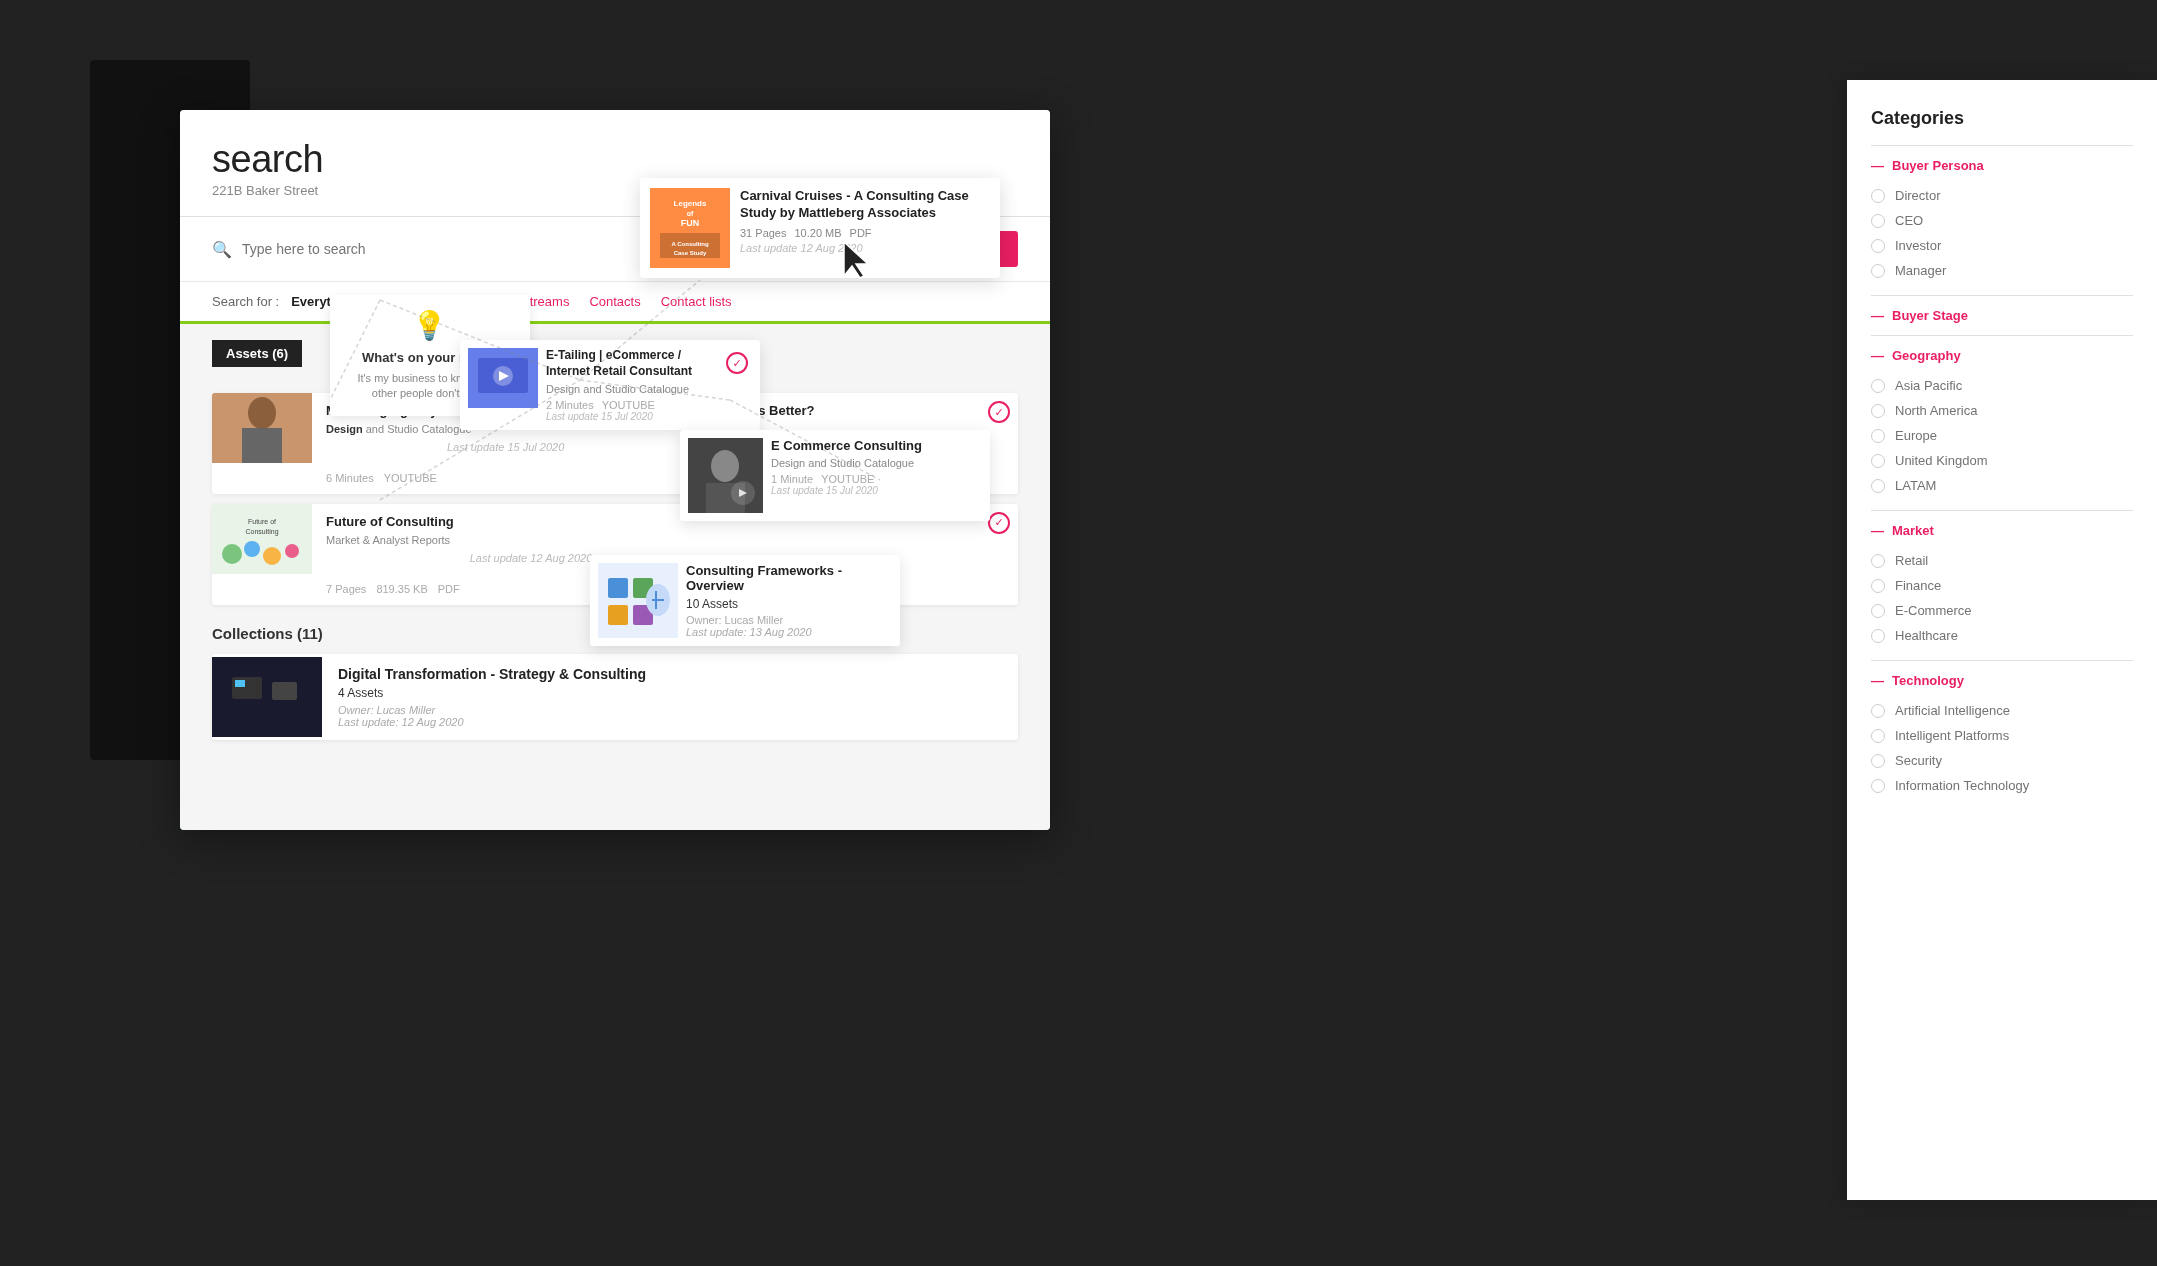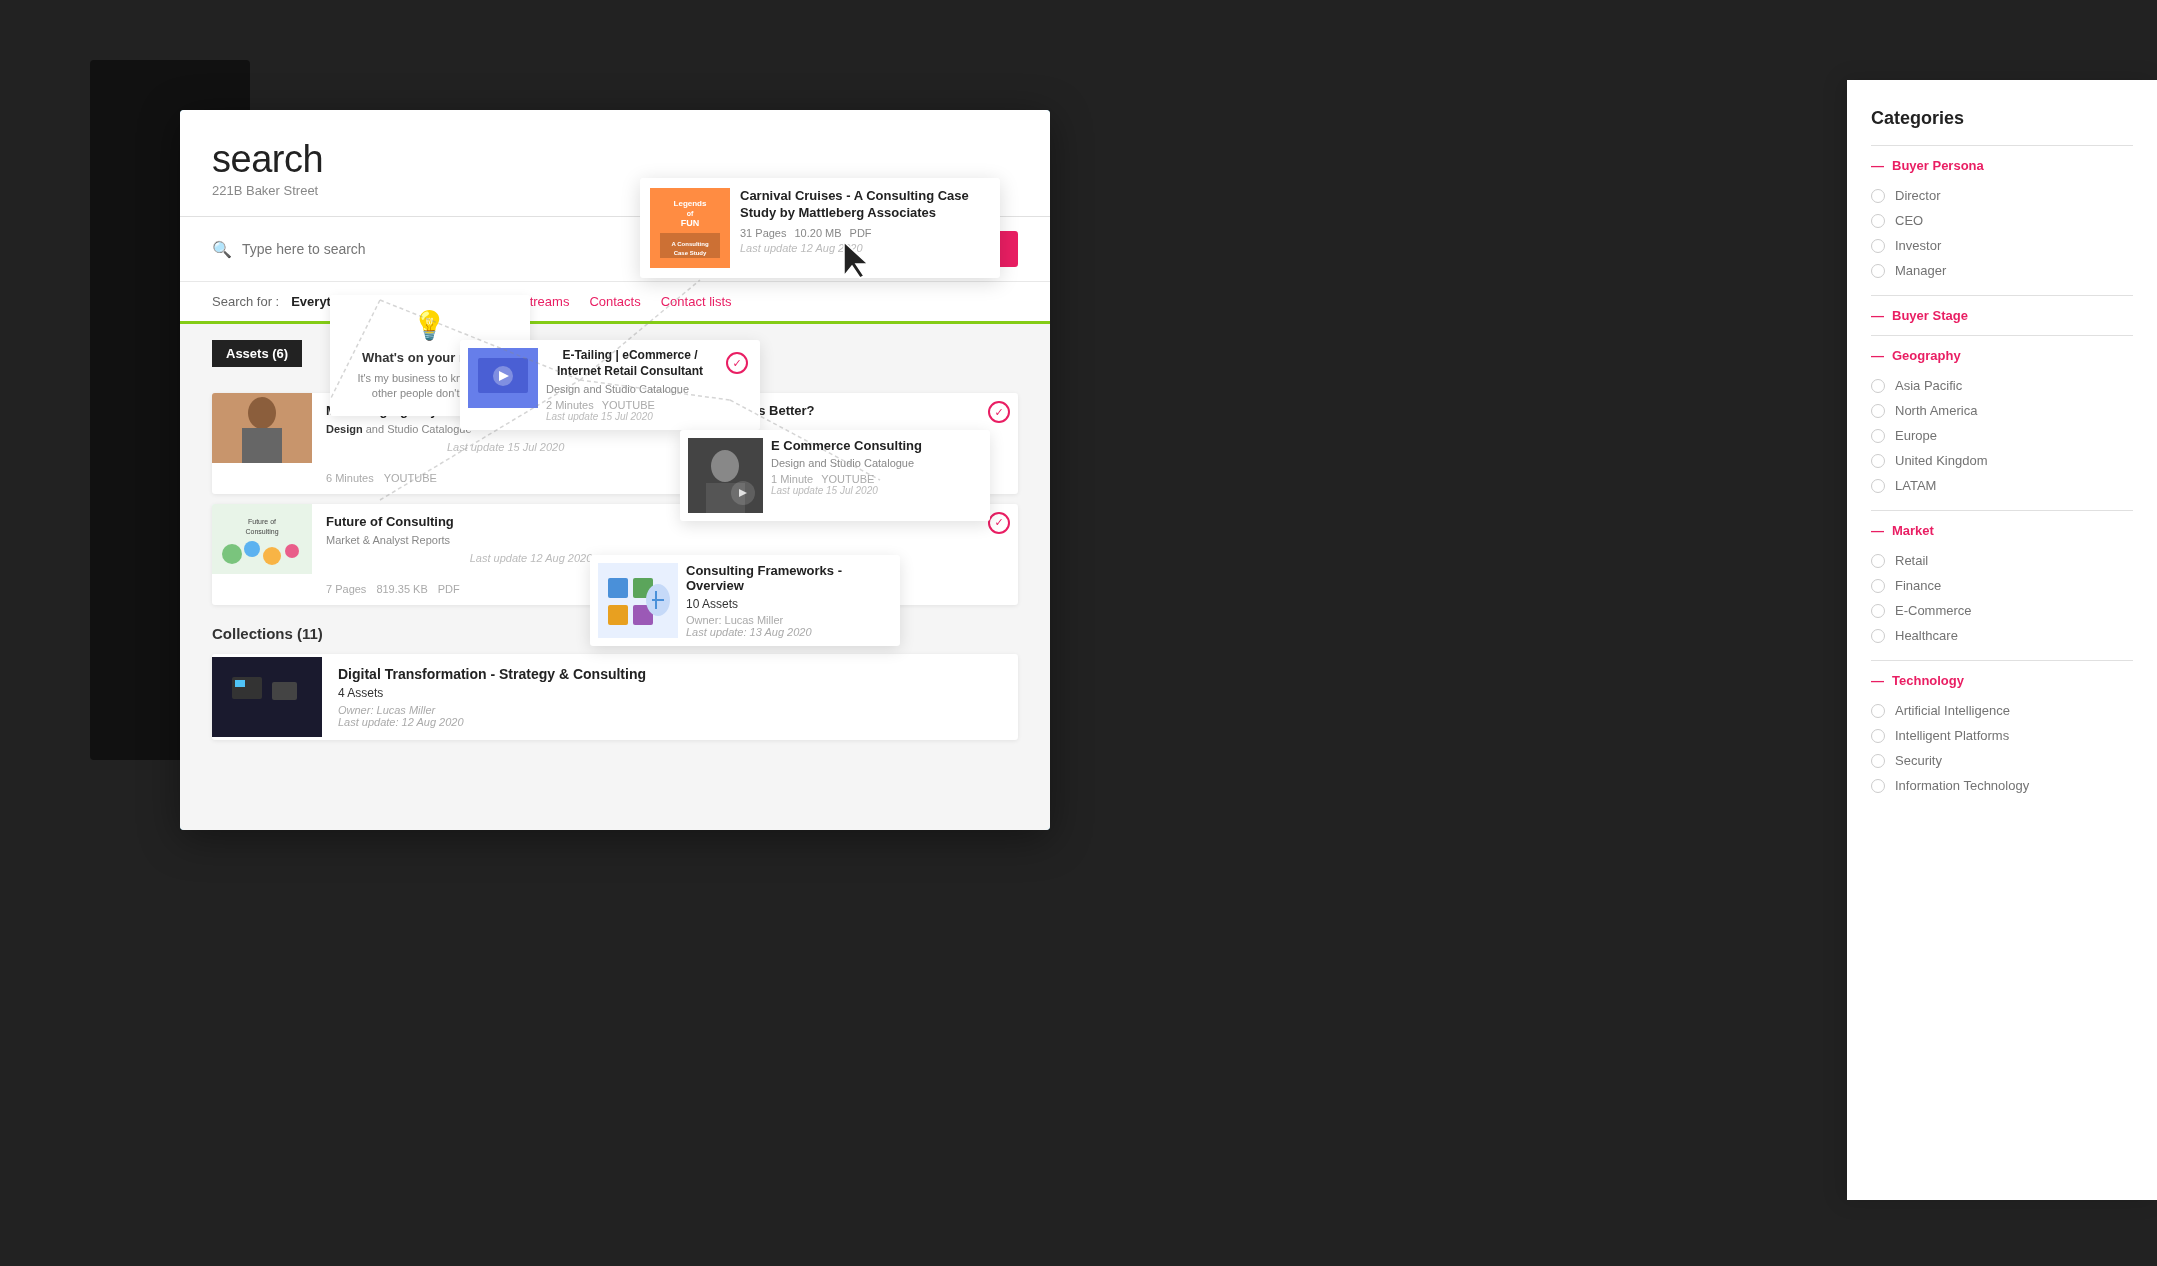--- a/index.html
+++ b/index.html
@@ -729,21 +729,21 @@
 <div class="etailing-card">
   <div class="etailing-thumb">
     <svg width="70" height="60" viewBox="0 0 70 60" xmlns="http://www.w3.org/2000/svg">
       <rect width="70" height="60" fill="#667eea"></rect>
       <rect x="10" y="10" width="50" height="35" rx="2" fill="#4a5fd4"></rect>
       <circle cx="35" cy="28" r="10" fill="rgba(255,255,255,0.3)"></circle>
       <polygon points="31,23 31,33 41,28" fill="white"></polygon>
     </svg>
   </div>
   <div>
-    <div style="font-size:12px;font-weight:600;color:#222;line-height:1.3;margin-bottom:4px;text-align:center;">E-Tailing | eCommerce / Internet Retail Consultant</div>
+    <div style="font-size:12px;font-weight:600;color:#222;line-height:1.3;margin-bottom:4px;">E-Tailing | eCommerce / Internet Retail Consultant</div>
     <div style="font-size:11px;color:#888;margin-bottom:4px;">Design and Studio Catalogue</div>
     <div style="font-size:11px;color:#aaa;display:flex;gap:8px;">
       <span>2 Minutes</span>
       <span>YOUTUBE</span>
     </div>
     <div style="font-size:10px;color:#bbb;font-style:italic;">Last update 15 Jul 2020</div>
   </div>
   <div style="padding:4px;">
     <div class="check-circle">✓</div>
   </div>

